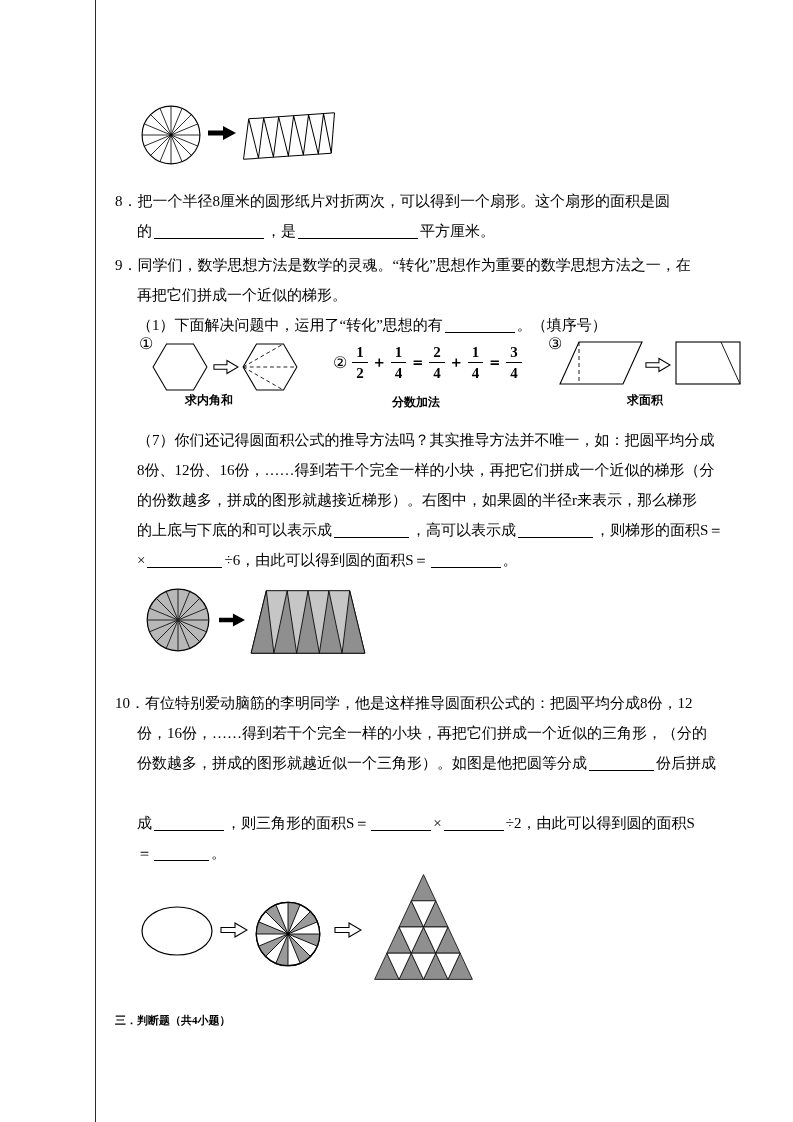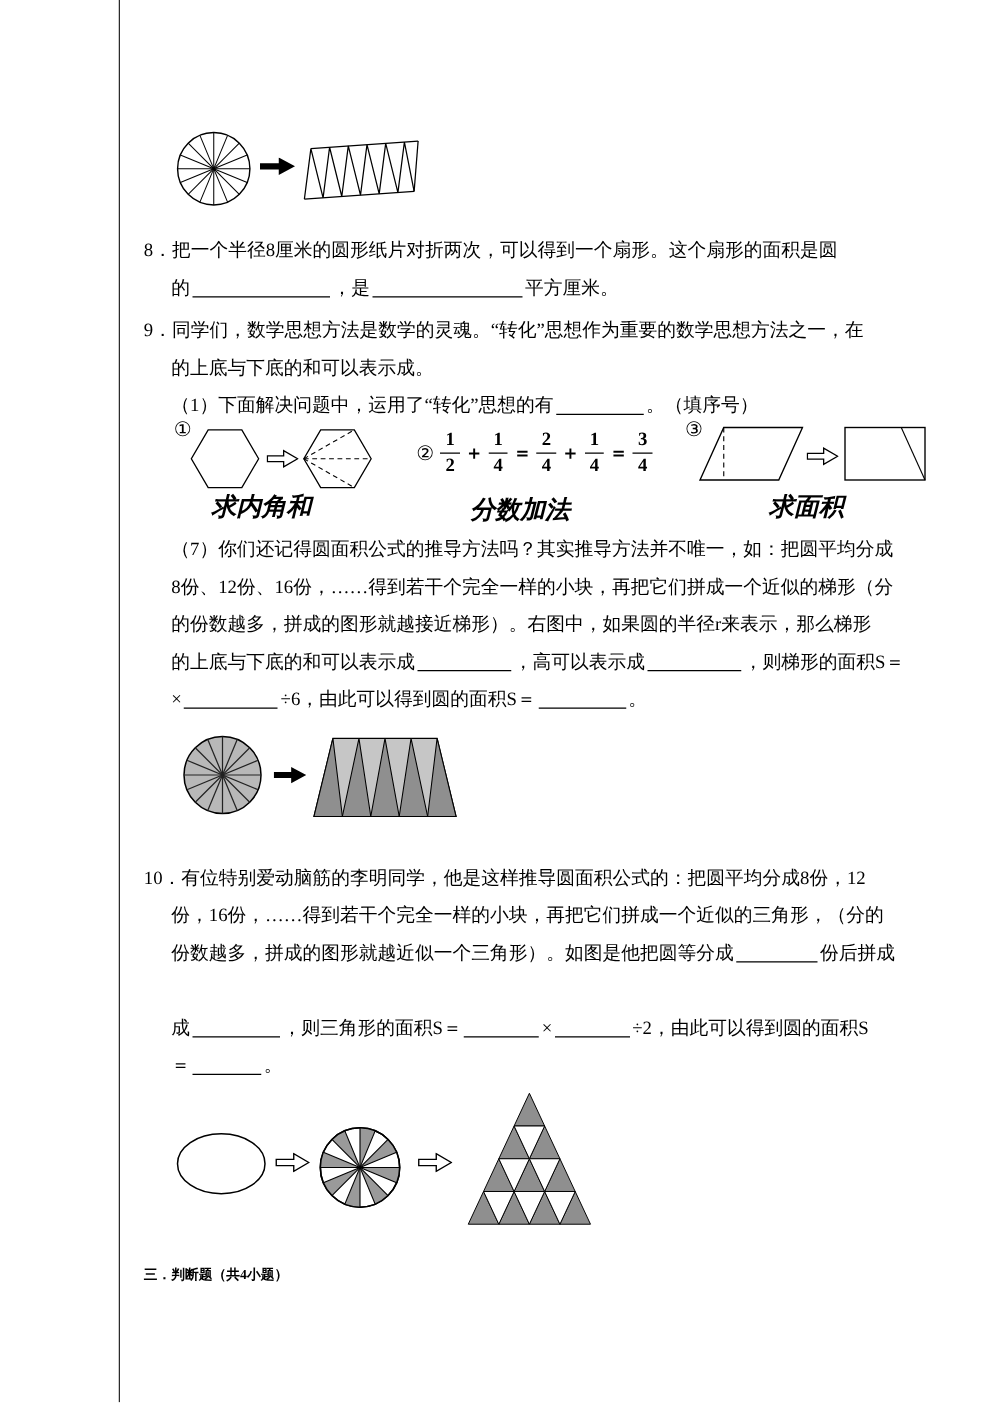--- a/index.html
+++ b/index.html
@@ -4,21 +4,21 @@
 <style>
   html,body{margin:0;padding:0;background:#fff;}
   .page{position:relative;width:793px;height:1122px;background:#ffffff;overflow:hidden;
         font-family:"Liberation Serif","DejaVu Serif",serif;color:#000;font-size:15px;}
   .vline{position:absolute;left:95px;top:0;width:1px;height:1122px;background:#2b2b2b;}
   .abs{position:absolute;}
   .line{white-space:nowrap;line-height:30px;}
   .blank{display:inline-block;border-bottom:1px solid #000;height:16px;vertical-align:-3px;margin:0 2px;}
   .w55{width:55px}.w60{width:60px}.w65{width:65px}.w70{width:70px}
   .w75{width:75px}.w110{width:110px}.w120{width:120px}
-  .caption{font-weight:bold;text-align:center;font-size:20px;font-style:italic;}
+  .caption{font-weight:bold;text-align:center;font-size:12px;}
   .eq{display:flex;align-items:center;font-weight:bold;}
   .frac{display:inline-flex;flex-direction:column;align-items:center;line-height:1;margin:0 2px;font-size:15px;}
   .frac .fn{padding:1px 4px 2px;border-bottom:1.5px solid #000;}
   .frac .fd{padding:3px 4px 0;}
   .op{margin:0 2px;font-size:15px;}
   .circnum{font-size:16px;}
   .heading{font-weight:bold;font-size:11px;}
   svg{display:block;}
 </style>
 </head>
@@ -59,21 +59,21 @@
     <span>8．</span><span>把一个半径8厘米的圆形纸片对折两次，可以得到一个扇形。这个扇形的面积是圆</span>
   </div>
   <div class="abs line" style="left:137px;top:216px">
     <span>的</span><span class="blank w110"></span><span>，是</span><span class="blank w120"></span><span>平方厘米。</span>
   </div>
 
   <div class="abs line" style="left:115px;top:250px">
     <span>9．</span><span>同学们，数学思想方法是数学的灵魂。“转化”思想作为重要的数学思想方法之一，在</span>
   </div>
   <div class="abs line" style="left:137px;top:280px">
-    <span>的上底与下底的和可以表示成。</span>
+    <span>再把它们拼成一个近似的梯形。</span>
   </div>
   <div class="abs line" style="left:137px;top:310px">
     <span>（1）下面解决问题中，运用了“转化”思想的有</span><span class="blank w70"></span><span>。（填序号）</span>
   </div>
 
   <div class="abs" style="left:135px;top:332px;width:620px;height:84px">
 
     <span class="abs circnum" style="left:4px;top:2px">①</span>
     <svg class="abs" style="left:16px;top:10px" width="58" height="50" viewBox="0 0 58 52">
       <polygon points="57,26 43,2 15,2 1,26 15,50 43,50" fill="none" stroke="#000" stroke-width="1.1"></polygon>

